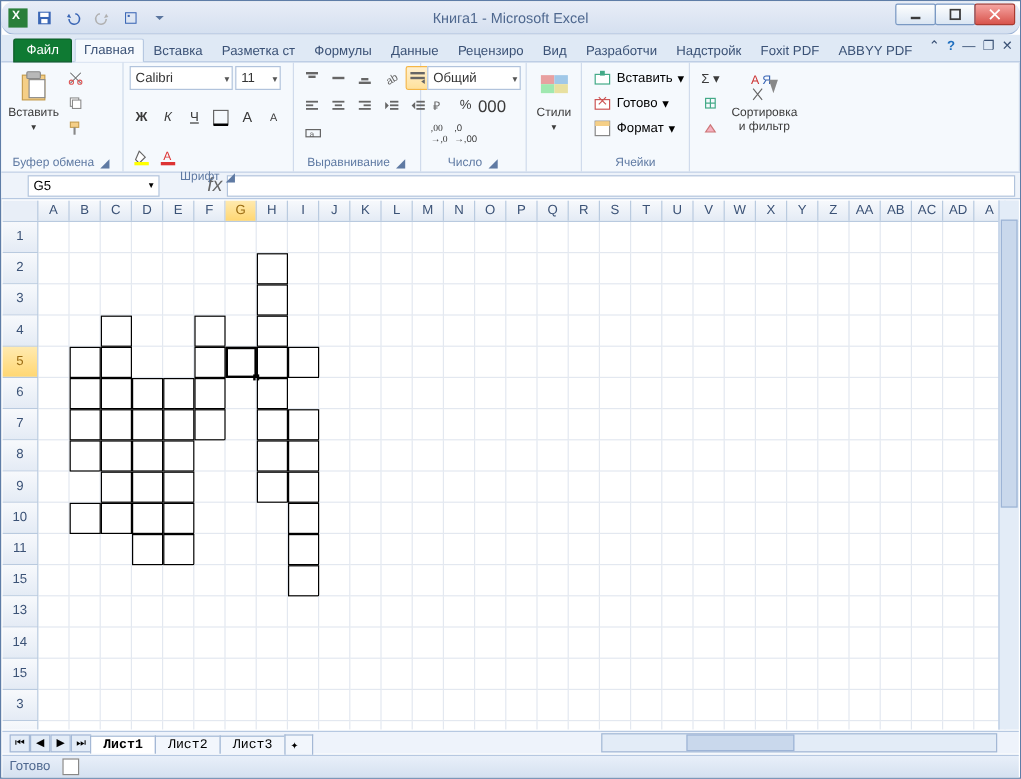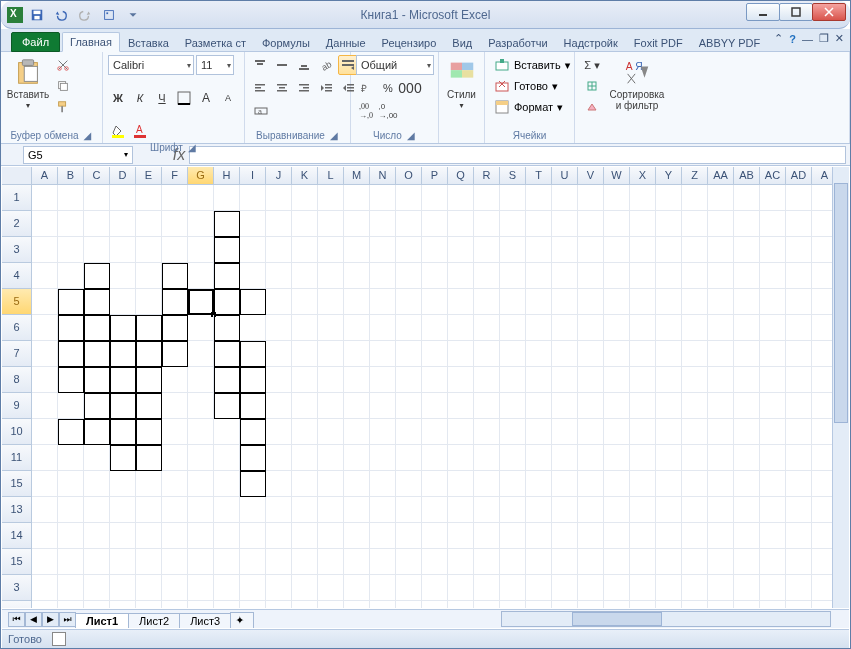--- a/index.html
+++ b/index.html
@@ -64,21 +64,21 @@
 .gridrow .cell { width:26px; height:26px; border-right:1px solid #e3e8f0; border-bottom:1px solid #e3e8f0; position:relative;}
 .cell.bT { border-top:1px solid #000;} .cell.bB { border-bottom:1px solid #000;}
 .cell.bL { border-left:1px solid #000;} .cell.bR { border-right:1px solid #000;}
 .cell.selcell::after { content:""; position:absolute; inset:-1px; border:2px solid #000; pointer-events:none;}
 .cell.selcell::before { content:""; position:absolute; right:-3px; bottom:-3px; width:5px; height:5px; background:#000;}
 
 
 .sheettabs { position:absolute; bottom:20px; left:1px; right:1px; height:19px; background:#eef3fb; border-top:1px solid #b6c8e1; display:flex; align-items:center;}
 .navtabs { display:flex; gap:0; padding-left:6px;}
 .navtabs .nb { width:17px; height:15px; border:1px solid #a4b8d5; background:#e3ecf7; display:flex; align-items:center; justify-content:center; cursor:pointer; font-size:9px;}
-.stab { font-size:11px; padding:1px 10px; border:1px solid #a4b8d5; background:#f2f6fc; border-bottom:none; margin-left:-1px; cursor:pointer; position:relative; top:1px;}
+.stab { font-size:11px; padding:1px 10px; border:1px solid #a4b8d5; background:#f2f6fc; border-bottom:none; margin-left:-1px; cursor:pointer; position:relative; top:1px;font-family:Liberation Mono, monospace;}
 .stab.active { background:#fff; font-weight:bold;}
 .hsb { position:absolute; right:18px; bottom:1px; width:330px; height:16px; background:#e3ecf7; border:1px solid #a4b8d5;}
 .hsb .thumb { position:absolute; left:70px; width:90px; top:0; bottom:0; background:#c9d8ec; border:1px solid #9db4d6;}
 .vsb { position:absolute; right:1px; top:166px; bottom:40px; width:17px; background:#e3ecf7; border-left:1px solid #b6c8e1;}
 .vsb .thumb { position:absolute; top:16px; left:1px; right:1px; height:240px; background:#c9d8ec; border:1px solid #9db4d6;}
 
 
 .statusbar { position:absolute; bottom:0; left:1px; right:1px; height:19px; background:linear-gradient(#e8eff9,#d5e1f0); border-top:1px solid #b6c8e1; display:flex; align-items:center; font-size:11px; color:#4f688f; padding:0 6px;}
 .statusbar .right { margin-left:auto; display:flex; align-items:center; gap:6px;}
 .viewbtn { width:18px; height:14px; border:1px solid #9db4d6; background:#fff; cursor:pointer;}

